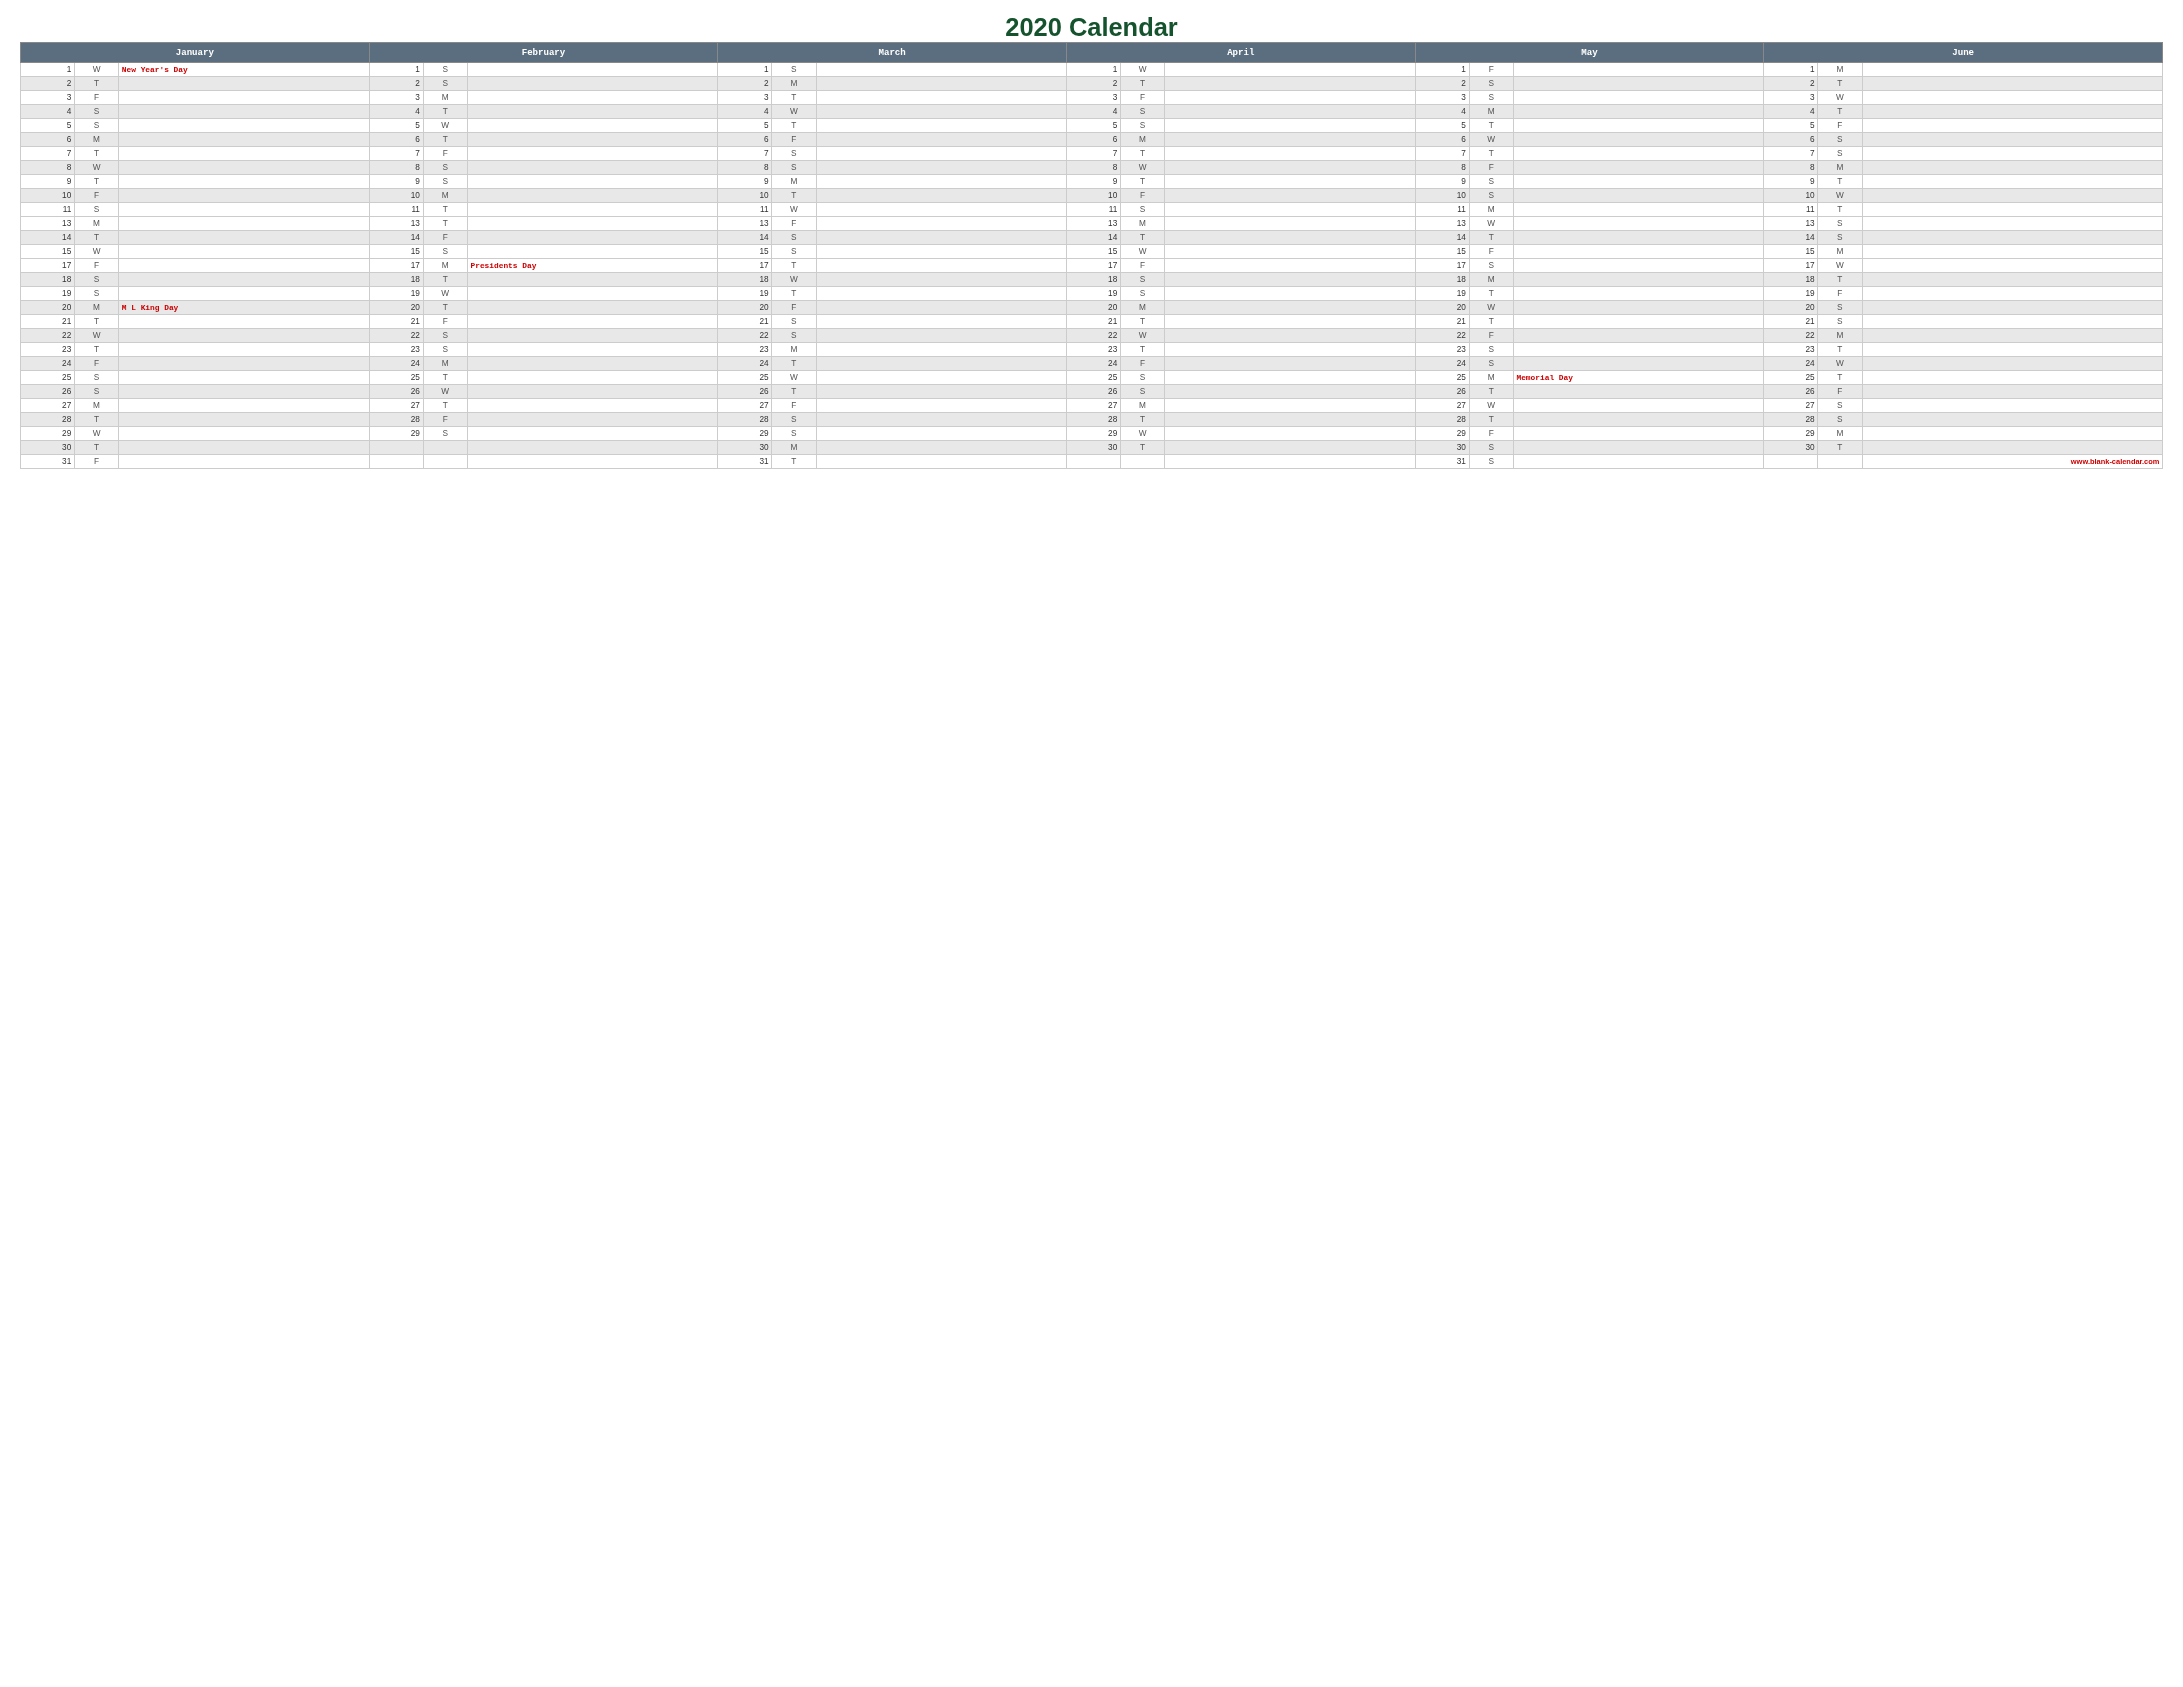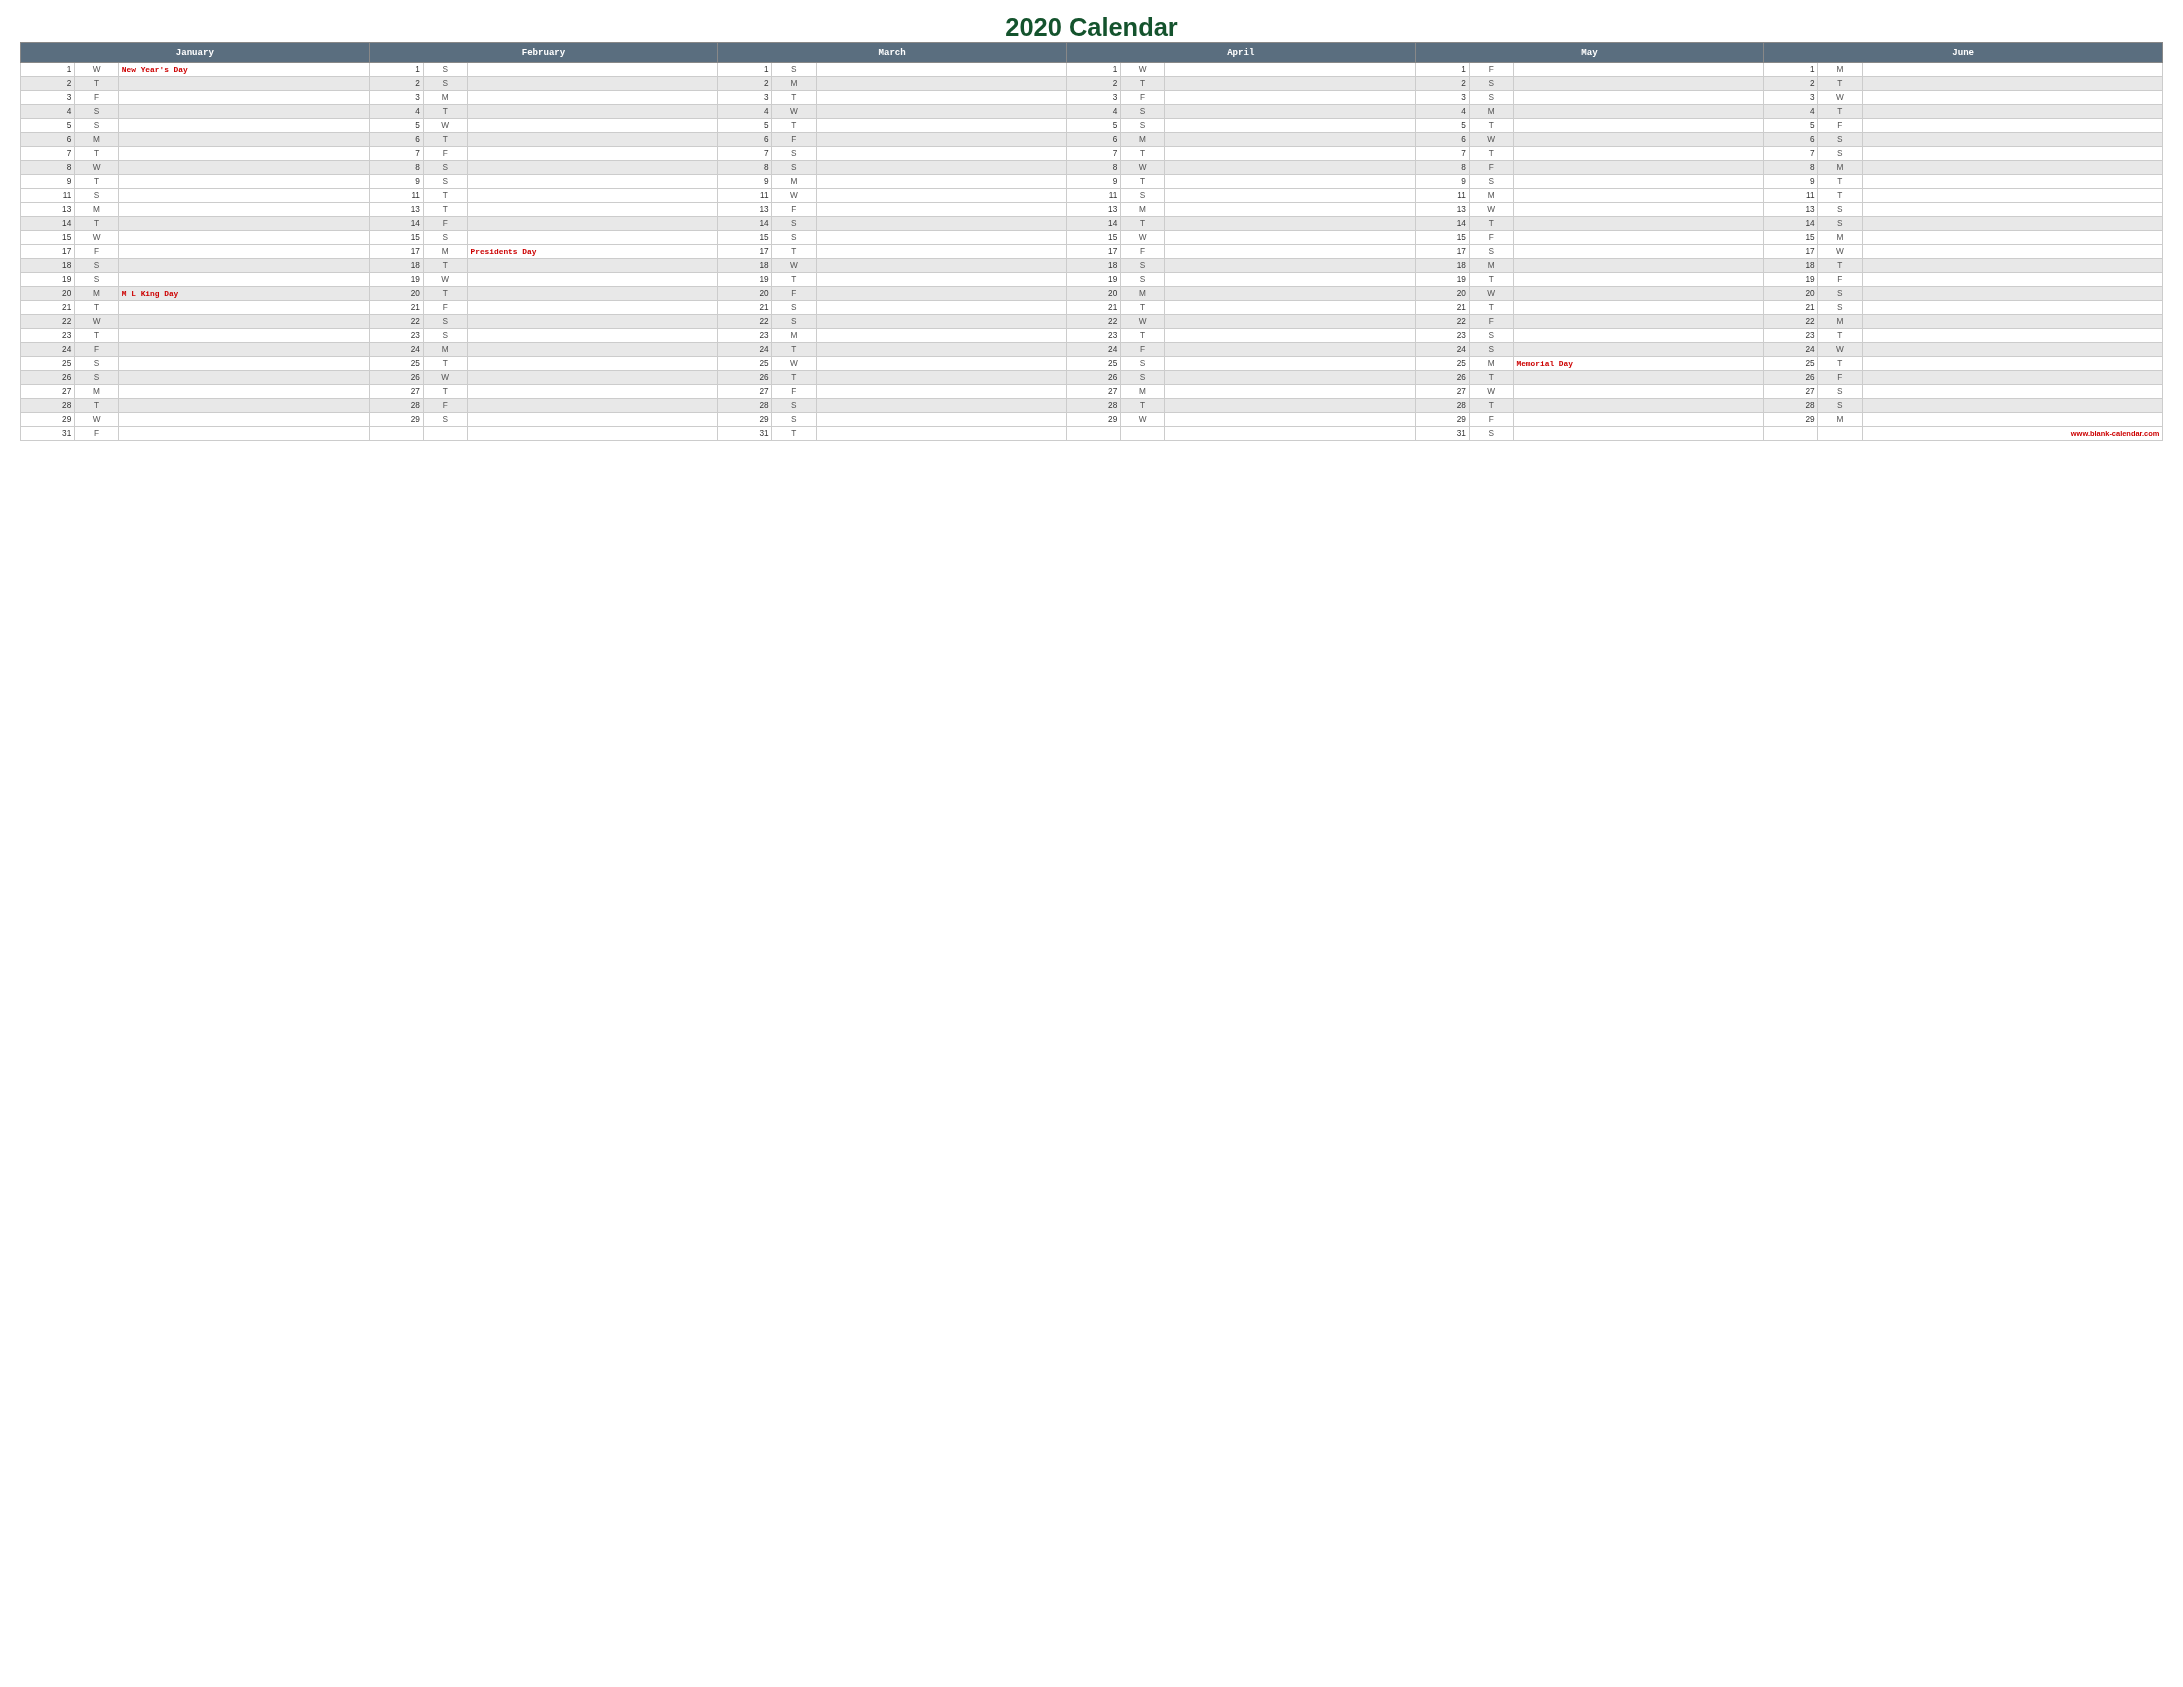--- a/index.html
+++ b/index.html
@@ -256,20 +256,40 @@
         <td class="day-num col-num">9</td>
         <td class="day-letter col-dow">T</td>
         <td class="col-holiday"></td>
         <td class="day-num col-num">9</td>
         <td class="day-letter col-dow">S</td>
         <td class="col-holiday"></td>
         <td class="day-num col-num">9</td>
         <td class="day-letter col-dow">T</td>
         <td class="col-holiday"></td>
       </tr>
+      <tr class="row-shaded">
+        <td class="day-num col-num">10</td>
+        <td class="day-letter col-dow">F</td>
+        <td class="col-holiday"></td>
+        <td class="day-num col-num">10</td>
+        <td class="day-letter col-dow">M</td>
+        <td class="col-holiday"></td>
+        <td class="day-num col-num">10</td>
+        <td class="day-letter col-dow">T</td>
+        <td class="col-holiday"></td>
+        <td class="day-num col-num">10</td>
+        <td class="day-letter col-dow">F</td>
+        <td class="col-holiday"></td>
+        <td class="day-num col-num">10</td>
+        <td class="day-letter col-dow">S</td>
+        <td class="col-holiday"></td>
+        <td class="day-num col-num">10</td>
+        <td class="day-letter col-dow">W</td>
+        <td class="col-holiday"></td>
+      </tr>
       <tr class="row-white">
         <td class="day-num col-num">11</td>
         <td class="day-letter col-dow">S</td>
         <td class="col-holiday"></td>
         <td class="day-num col-num">11</td>
         <td class="day-letter col-dow">T</td>
         <td class="col-holiday"></td>
         <td class="day-num col-num">11</td>
         <td class="day-letter col-dow">W</td>
         <td class="col-holiday"></td>
@@ -594,20 +614,40 @@
         <td class="day-letter col-dow">S</td>
         <td class="col-holiday"></td>
         <td class="day-num col-num">29</td>
         <td class="day-letter col-dow">W</td>
         <td class="col-holiday"></td>
         <td class="day-num col-num">29</td>
         <td class="day-letter col-dow">F</td>
         <td class="col-holiday"></td>
         <td class="day-num col-num">29</td>
         <td class="day-letter col-dow">M</td>
+        <td class="col-holiday"></td>
+      </tr>
+      <tr class="row-shaded">
+        <td class="day-num col-num">30</td>
+        <td class="day-letter col-dow">T</td>
+        <td class="col-holiday"></td>
+        <td class="day-num col-num"></td>
+        <td class="day-letter col-dow"></td>
+        <td class="col-holiday"></td>
+        <td class="day-num col-num">30</td>
+        <td class="day-letter col-dow">M</td>
+        <td class="col-holiday"></td>
+        <td class="day-num col-num">30</td>
+        <td class="day-letter col-dow">T</td>
+        <td class="col-holiday"></td>
+        <td class="day-num col-num">30</td>
+        <td class="day-letter col-dow">S</td>
+        <td class="col-holiday"></td>
+        <td class="day-num col-num">30</td>
+        <td class="day-letter col-dow">T</td>
         <td class="col-holiday"></td>
       </tr>
       <tr class="row-white">
         <td class="day-num col-num">31</td>
         <td class="day-letter col-dow">F</td>
         <td class="col-holiday"></td>
         <td class="day-num col-num"></td>
         <td class="day-letter col-dow"></td>
         <td class="col-holiday"></td>
         <td class="day-num col-num">31</td>

